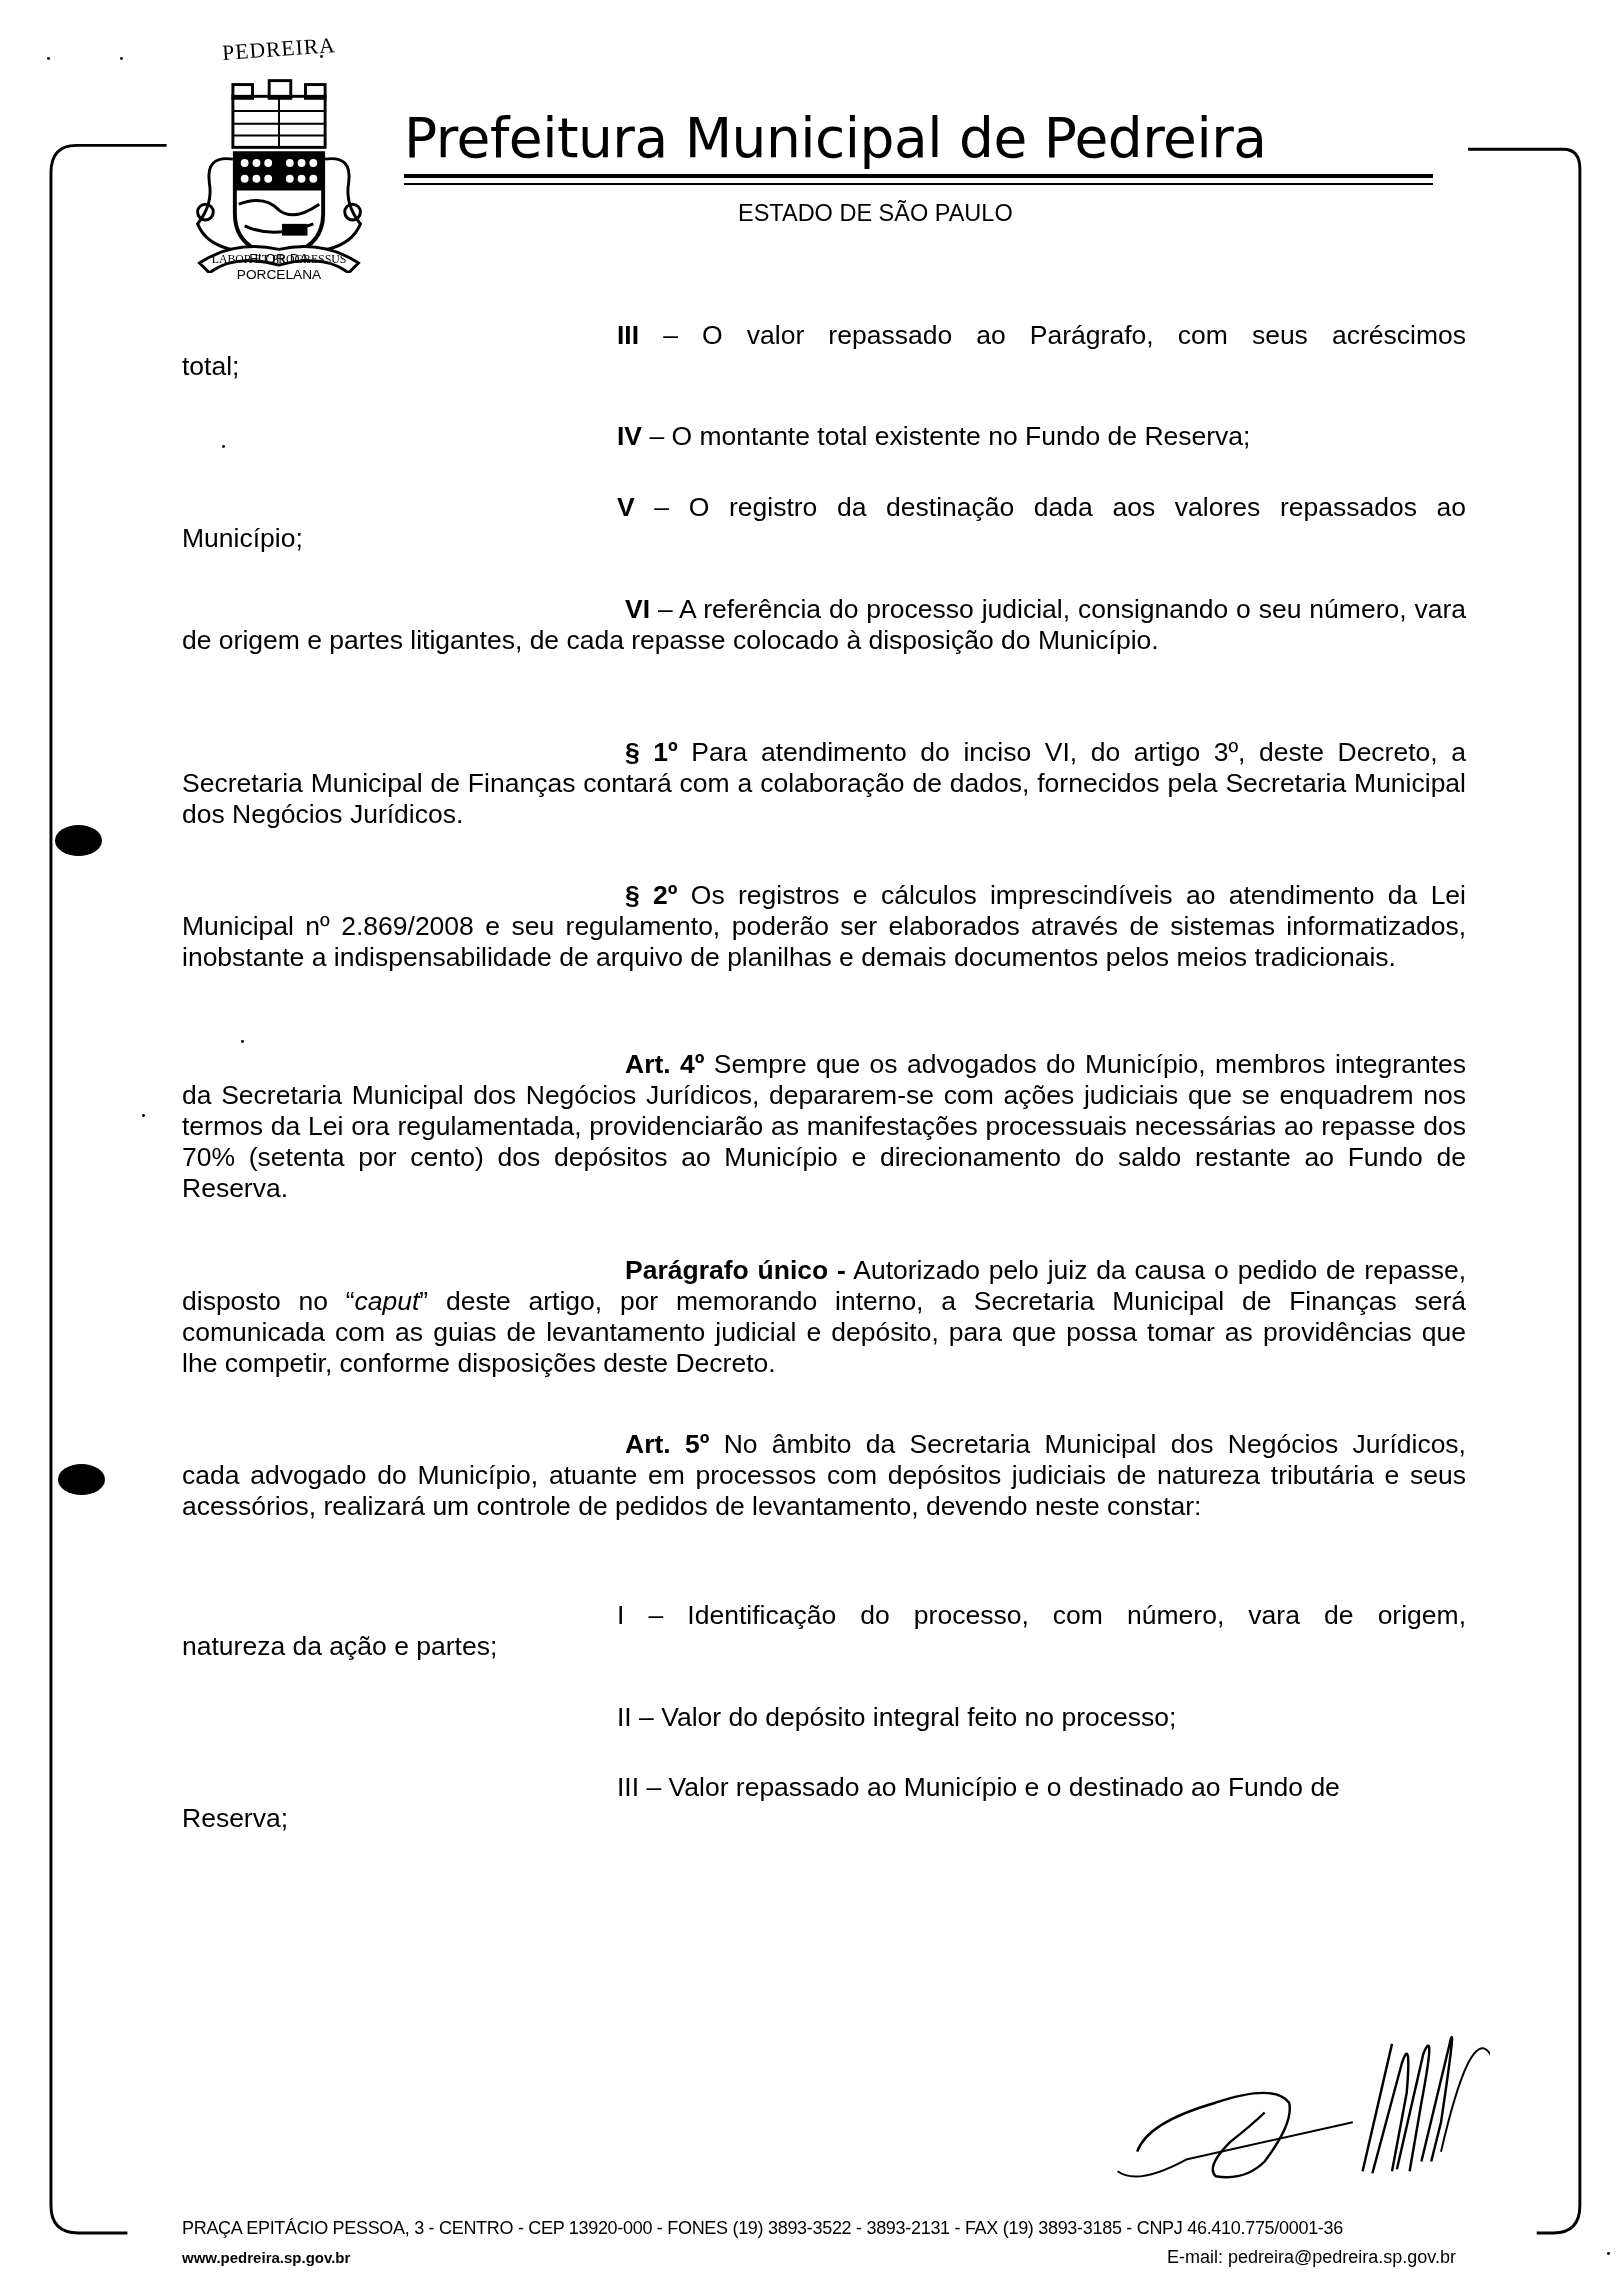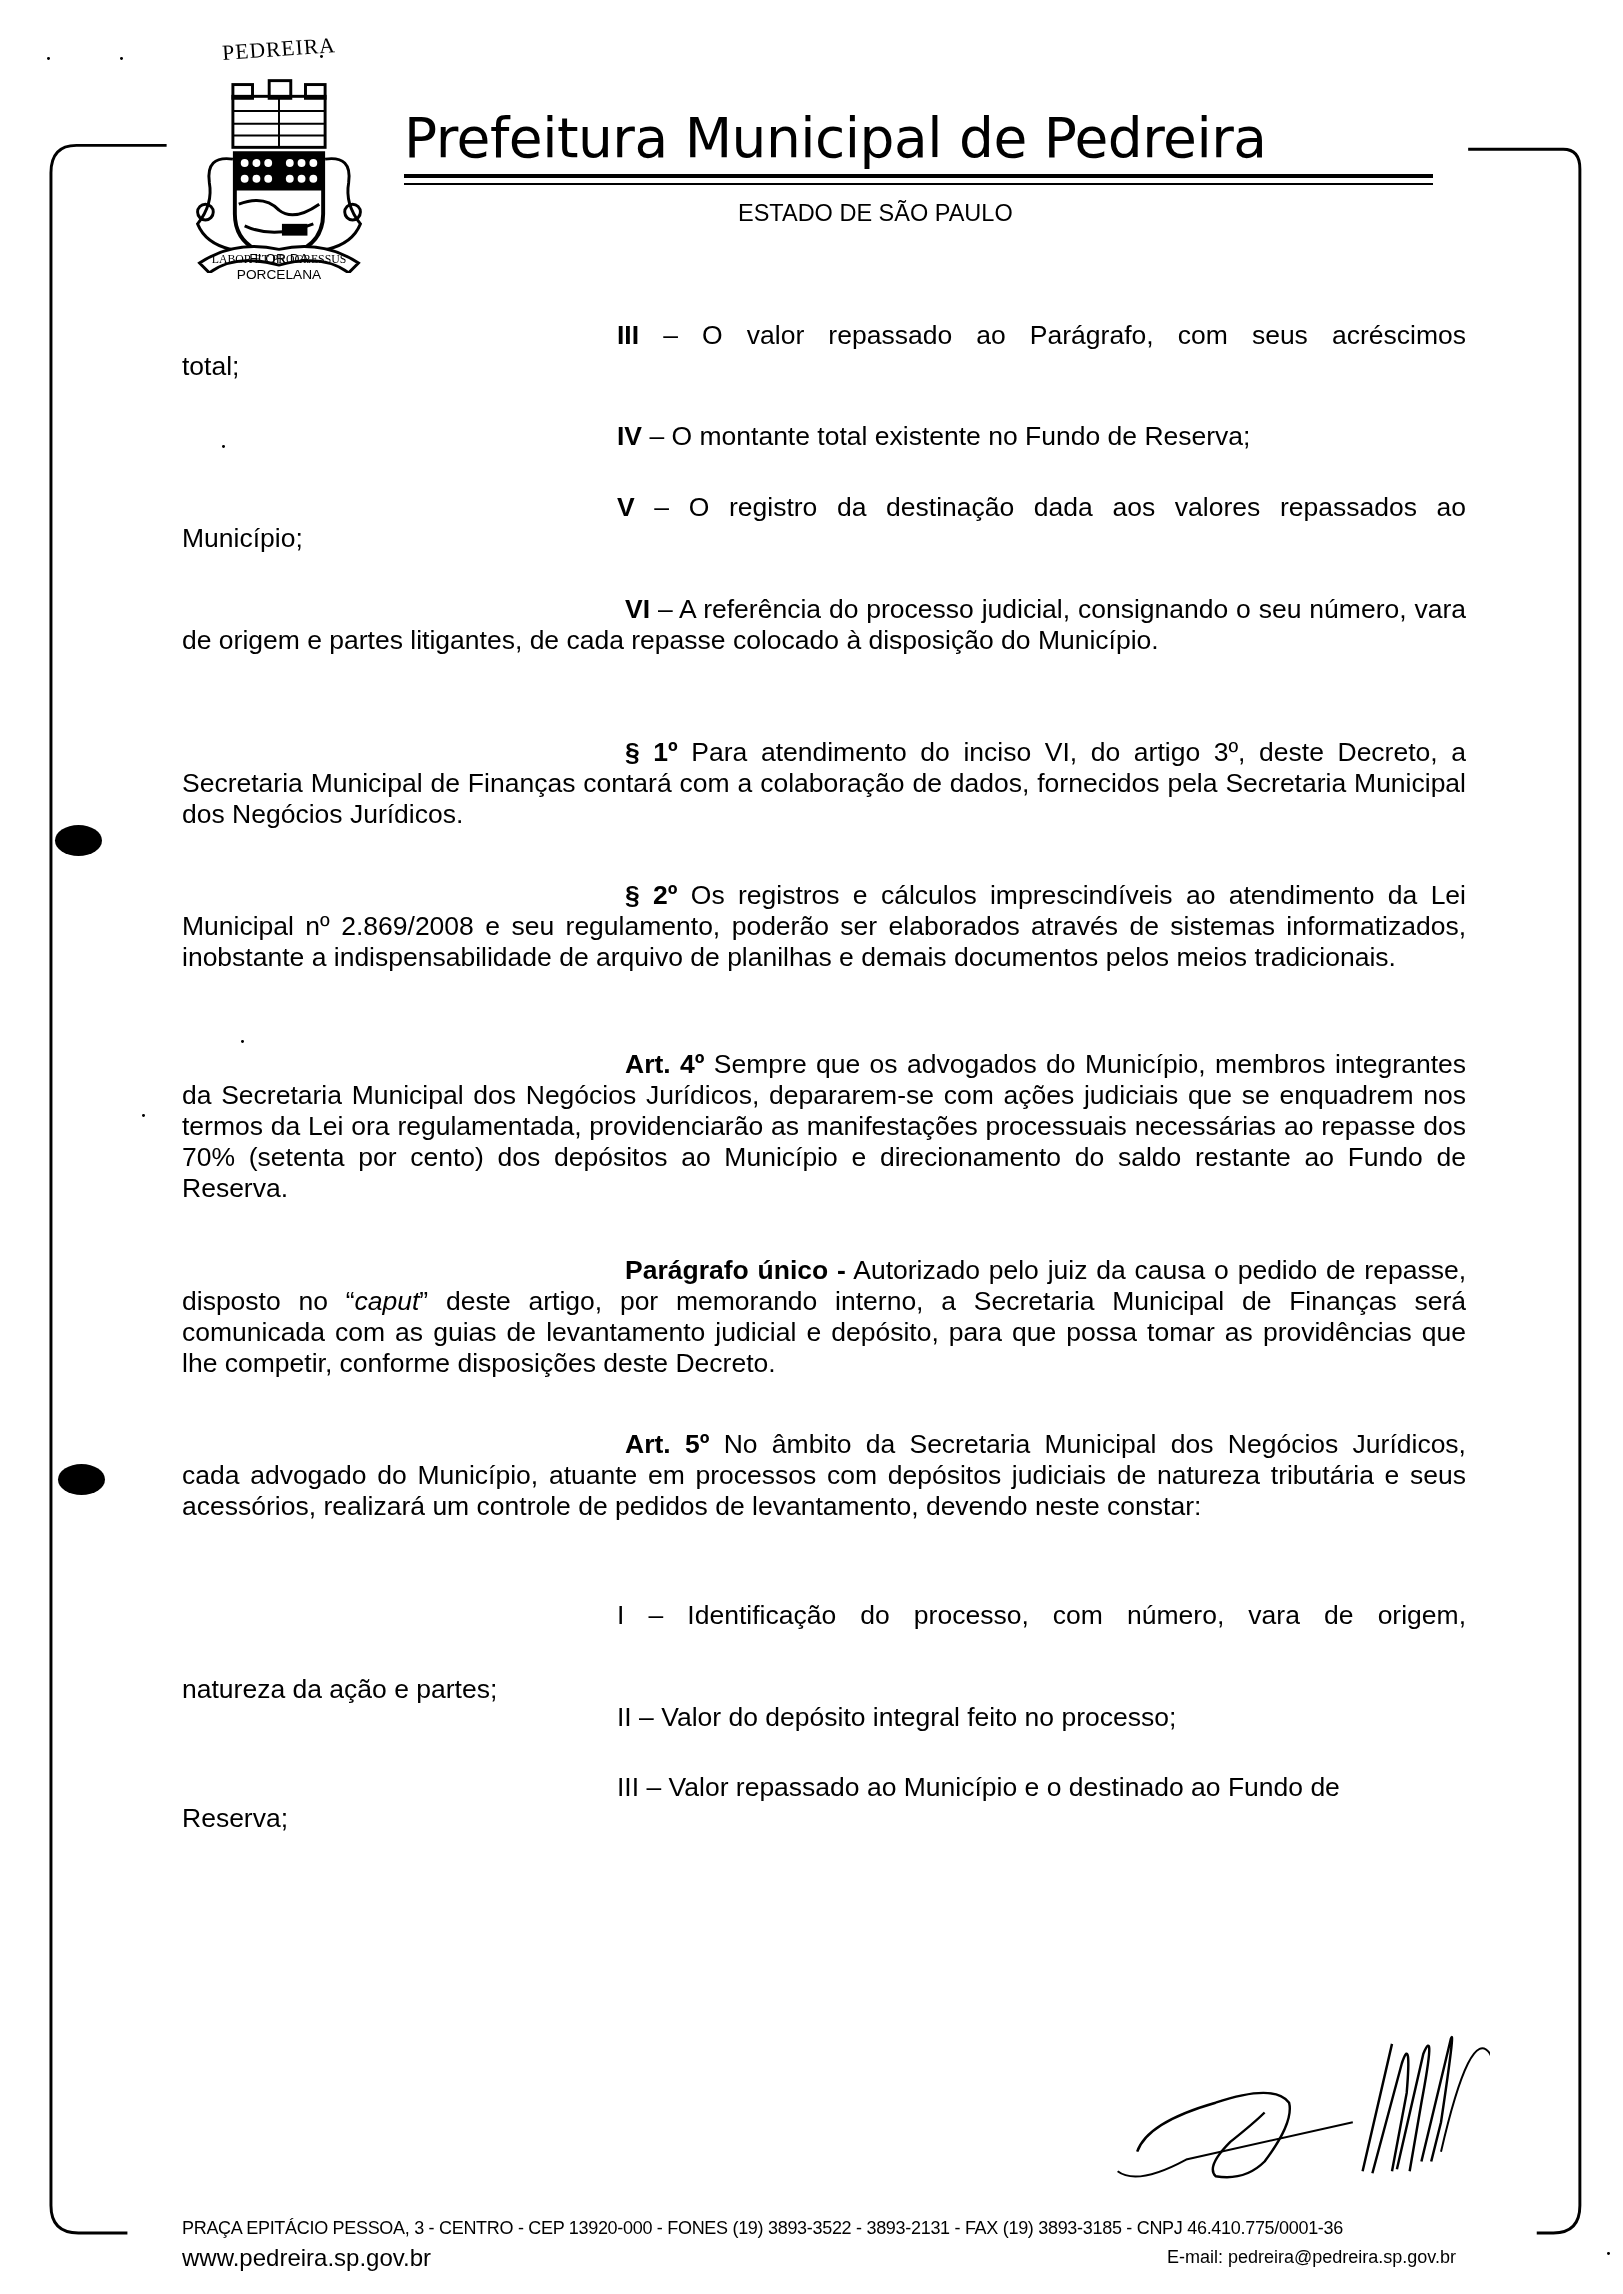--- a/index.html
+++ b/index.html
@@ -28,21 +28,21 @@
   em { font-style: italic; }
 
   
   .hole { position: absolute; width: 47px; height: 31px; border-radius: 50%; background: #000; }
 
   
   .signature { position: absolute; left: 1098px; top: 1985px; width: 392px; height: 206px; }
 
   
   .footer-line1 { position: absolute; left: 182px; top: 2218px; font-size: 18px; line-height: 21.6px; white-space: nowrap; letter-spacing: -0.3px; }
-  .footer-web { position: absolute; left: 182px; top: 2247px; font-size: 24px; line-height: 21.6px; white-space: nowrap; }
+  .footer-web { position: absolute; left: 182px; top: 2247px; font-size: 15px; line-height: 21.6px; white-space: nowrap; font-weight: bold; }
   .footer-email { position: absolute; right: 167px; top: 2247px; font-size: 18px; line-height: 21.6px; white-space: nowrap; }
 
   .speck { position: absolute; width: 2.9px; height: 2.9px; background: #000; border-radius: 50%; }
 </style>
 </head>
 <body>
 
 <div class="page">
 
   <svg class="frame-svg" viewBox="0 0 1656 2341">
@@ -114,21 +114,21 @@
 
   <div class="p" style="top:880px;"><span class="indent"></span><span class="lbl">§ 2º</span><span> Os registros e cálculos imprescindíveis ao atendimento da Lei Municipal nº 2.869/2008 e seu regulamento, poderão ser elaborados através de sistemas informatizados, inobstante a indispensabilidade de arquivo de planilhas e demais documentos pelos meios tradicionais.</span></div>
 
   <div class="p" style="top:1049px;"><span class="indent"></span><span class="lbl">Art. 4º</span><span> Sempre que os advogados do Município, membros integrantes da Secretaria Municipal dos Negócios Jurídicos, depararem-se com ações judiciais que se enquadrem nos termos da Lei ora regulamentada, providenciarão as manifestações processuais necessárias ao repasse dos 70% (setenta por cento) dos depósitos ao Município e direcionamento do saldo restante ao Fundo de Reserva.</span></div>
 
   <div class="p" style="top:1255px;"><span class="indent"></span><span class="lbl">Parágrafo único -</span><span> Autorizado pelo juiz da causa o pedido de repasse, disposto no “</span><em>caput</em><span>” deste artigo, por memorando interno, a Secretaria Municipal de Finanças será comunicada com as guias de levantamento judicial e depósito, para que possa tomar as providências que lhe competir, conforme disposições deste Decreto.</span></div>
 
   <div class="p" style="top:1429px;"><span class="indent"></span><span class="lbl">Art. 5º</span><span> No âmbito da Secretaria Municipal dos Negócios Jurídicos, cada advogado do Município, atuante em processos com depósitos judiciais de natureza tributária e seus acessórios, realizará um controle de pedidos de levantamento, devendo neste constar:</span></div>
 
   <div class="item item-first" style="top:1600px;"><span>I</span><span> – Identificação do processo, com número, vara de origem,</span></div>
-  <div class="item item-cont" style="top:1631px;margin-top:43px;">natureza da ação e partes;</div>
+  <div class="item item-cont" style="top:1631px;">natureza da ação e partes;</div>
 
   <div class="item" style="left:617px; top:1772px;"><span>III</span><span> – Valor repassado ao Município e o destinado ao Fundo de</span></div>
 
   <div class="item" style="left:617px; top:1702px;"><span>II</span><span> – Valor do depósito integral feito no processo;</span></div>
   <div class="item item-cont" style="top:1803px;">Reserva;</div>
 
 
   <div class="hole" style="left:55px; top:825px;"></div>
   <div class="hole" style="left:58px; top:1464px;"></div>
 

